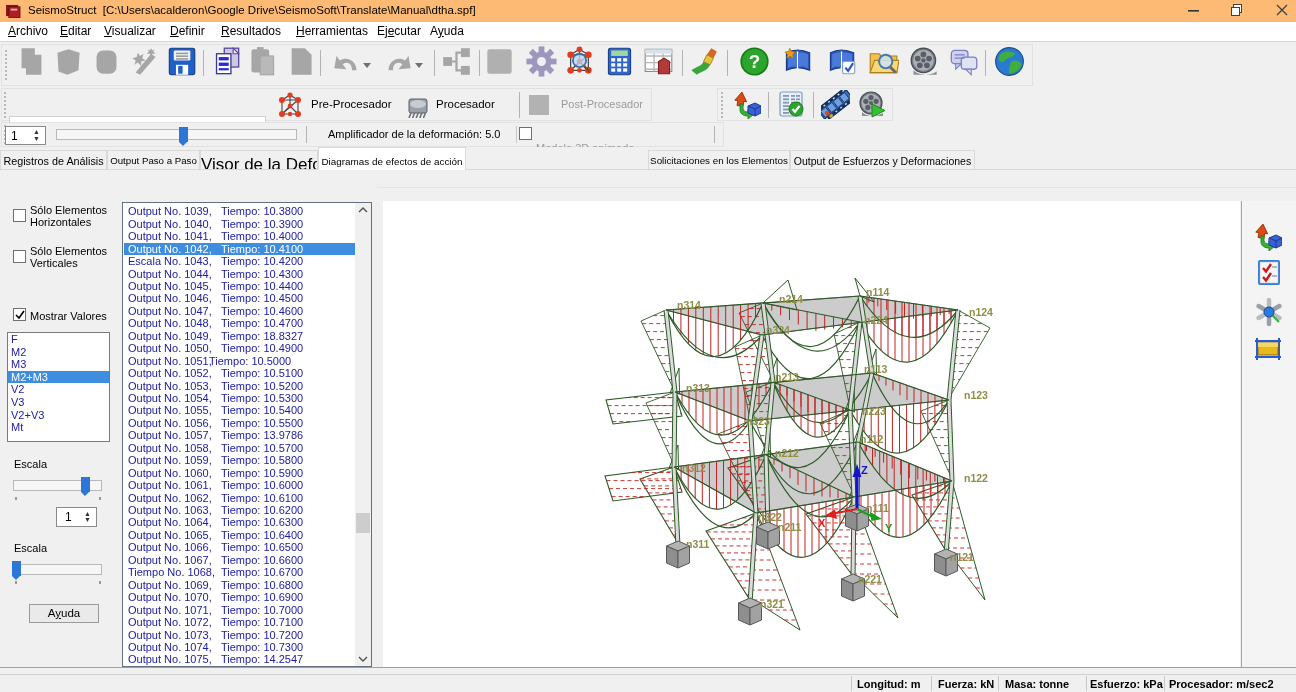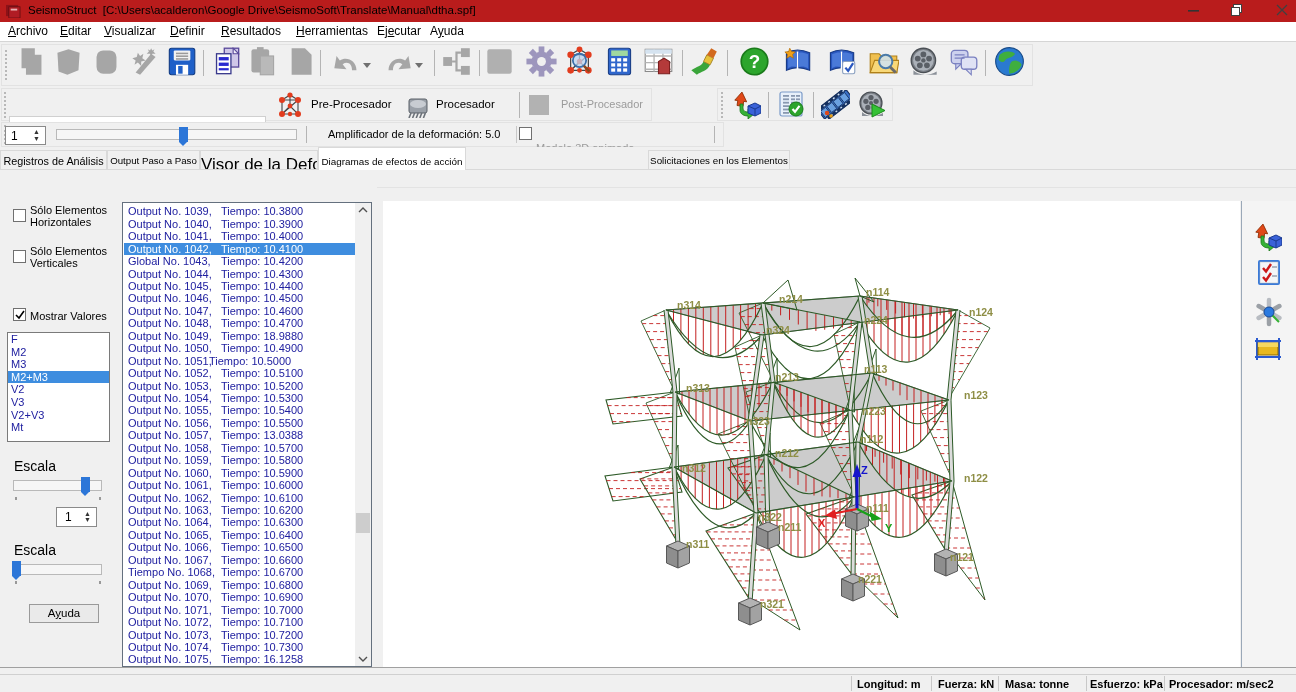--- a/index.html
+++ b/index.html
@@ -1,19 +1,19 @@
 <!DOCTYPE html>
 <html><head>
 <meta charset="utf-8">
 <style>
 *{margin:0;padding:0;box-sizing:border-box}
 html,body{width:1296px;height:692px;overflow:hidden;background:#f0f0f0;
   font-family:"Liberation Sans",sans-serif;-webkit-font-smoothing:antialiased}
 .abs{position:absolute}
-#titlebar{position:absolute;left:0;top:0;width:1296px;height:22px;background:#b91c1c}
+#titlebar{position:absolute;left:0;top:0;width:1296px;height:22px;background:#fdba74}
 #title-ic{position:absolute;left:6px;top:4px;width:15px;height:14px}
 #title-tx{position:absolute;left:28px;top:4px;font-size:11.5px;color:#000}
 #menubar{position:absolute;left:0;top:22px;width:1296px;height:19px;background:#fff;font-size:12px;color:#000}
 #menubar span{position:absolute;top:2px}
 #menubar u{text-decoration:underline}
 .tb-row{position:absolute;background:#f0f0f0}
 .panel{position:absolute;border:1px solid #e2e2e2;background:#f0f0f0}
 .grip{position:absolute;width:3px;border-left:2px dotted #b8b8b8}
 .vsep{position:absolute;width:1px;background:#b4b4b4}
 .ico{position:absolute}
@@ -31,21 +31,21 @@
 .lrow{position:absolute;left:1px;width:231px;height:12.45px;font-size:11px;color:#2020a0;white-space:pre}
 .lrow.sel{background:#3e8ddf;color:#fff}
 #lscroll{position:absolute;right:0;top:0;width:16px;height:463px;background:#f0f0f0}
 #canvas{position:absolute;left:383px;top:31px;width:857px;height:466px;background:#fff}
 .chk{position:absolute;width:13px;height:13px;background:#fff;border:1px solid #707070}
 .chklbl{position:absolute;font-size:11px;color:#000}
 #lbox{position:absolute;left:7px;top:162px;width:103px;height:110px;background:#fff;border:1px solid #7a7a7a;
   font-size:11px;color:#2020a0}
 #lbox div{height:12.6px;padding-left:3px}
 #lbox .sel{background:#3e8ddf;color:#fff}
-.grplbl{font-size:14px;color:#000;position:absolute}
+.grplbl{font-size:11px;color:#000;position:absolute}
 .sldtrack{position:absolute;height:11px;background:#f6f6f6;border:1px solid #b9b9b9}
 .sldthumb{position:absolute;width:9px;height:15px;background:#2c76d8}
 .sldthumb:after{content:"";position:absolute;left:0;top:15px;border-left:4.5px solid transparent;
   border-right:4.5px solid transparent;border-top:4px solid #2c76d8}
 .btn{position:absolute;background:#eaeaea;border:1px solid #9a9a9a;font-size:11.5px;color:#000;text-align:center}
 #statusbar{position:absolute;left:0;top:675px;width:1296px;height:17px;background:#f0f0f0;
   font-size:11px;font-weight:bold;color:#000}
 #statusbar span{position:absolute;top:3px}
 #statusbar .ssep{position:absolute;top:1px;width:1px;height:15px;background:#c8c8c8}
 .spin{position:absolute;background:#fff;border:1px solid #8a8a8a}
@@ -377,20 +377,21 @@
   <span class="abs" style="left:536px;top:20px;font-size:11px;color:#9b9b9b">Modelo 3D animado</span>
   <div class="vsep" style="left:714px;top:4px;height:17px"></div>
 </div>
 
 <div id="tabs">
   <div class="tab" style="left:0px;width:107px;font-size:10.8px">Registros de Análisis</div>
   <div class="tab" style="left:107px;width:93px;font-size:9.7px">Output Paso a Paso</div>
   <div class="tab" style="left:200px;width:118px;font-size:17px">Visor de la Deformada</div>
   <div class="tab active" style="left:318px;width:148px;font-size:9.9px">Diagramas de efectos de acción</div>
   <div class="tab" style="left:648px;width:142px;font-size:9.8px">Solicitaciones en los Elementos</div>
+  <div class="tab" style="left:790px;width:185px;font-size:10.5px">Output de Esfuerzos y Deformaciones</div>
 </div>
 <div id="tabline"></div>
 
 <div id="content">
   <div class="abs" style="left:377px;top:17px;width:919px;height:1px;background:#e3e3e3"></div>
   <div id="leftpanel" class="abs" style="left:0;top:0;width:120px;height:497px">
     <div class="chk" style="left:13px;top:39px"></div>
     <div class="chklbl" style="left:30px;top:34px">Sólo Elementos<br>Horizontales</div>
     <div class="chk" style="left:13px;top:80px"></div>
     <div class="chklbl" style="left:30px;top:75px">Sólo Elementos<br>Verticales</div>
@@ -424,53 +425,53 @@
     <div class="sldthumb" style="left:12px;top:391px"></div>
     <div class="abs" style="left:15px;top:411px;width:2px;height:3px;background:#999"></div>
     <div class="abs" style="left:99px;top:411px;width:2px;height:3px;background:#999"></div>
     <div class="btn" style="left:29px;top:434px;width:70px;height:19px;line-height:17px">A<u>y</u>uda</div>
   </div>
   <div id="listpanel">
       <div class="lrow" style="top:2.2px"><span style="position:absolute;left:4px">Output No. 1039,</span><span style="position:absolute;left:97px">Tiempo: 10.3800</span></div>
       <div class="lrow" style="top:14.6px"><span style="position:absolute;left:4px">Output No. 1040,</span><span style="position:absolute;left:97px">Tiempo: 10.3900</span></div>
       <div class="lrow" style="top:27.1px"><span style="position:absolute;left:4px">Output No. 1041,</span><span style="position:absolute;left:97px">Tiempo: 10.4000</span></div>
       <div class="lrow sel" style="top:39.5px"><span style="position:absolute;left:4px">Output No. 1042,</span><span style="position:absolute;left:97px">Tiempo: 10.4100</span></div>
-      <div class="lrow" style="top:52.0px"><span style="position:absolute;left:4px">Global No. 1043,</span><span style="position:absolute;left:97px">Tiempo: 10.4200</span></div>
+      <div class="lrow" style="top:52.0px"><span style="position:absolute;left:4px">Escala No. 1043,</span><span style="position:absolute;left:97px">Tiempo: 10.4200</span></div>
       <div class="lrow" style="top:64.5px"><span style="position:absolute;left:4px">Output No. 1044,</span><span style="position:absolute;left:97px">Tiempo: 10.4300</span></div>
       <div class="lrow" style="top:76.9px"><span style="position:absolute;left:4px">Output No. 1045,</span><span style="position:absolute;left:97px">Tiempo: 10.4400</span></div>
       <div class="lrow" style="top:89.3px"><span style="position:absolute;left:4px">Output No. 1046,</span><span style="position:absolute;left:97px">Tiempo: 10.4500</span></div>
       <div class="lrow" style="top:101.8px"><span style="position:absolute;left:4px">Output No. 1047,</span><span style="position:absolute;left:97px">Tiempo: 10.4600</span></div>
       <div class="lrow" style="top:114.2px"><span style="position:absolute;left:4px">Output No. 1048,</span><span style="position:absolute;left:97px">Tiempo: 10.4700</span></div>
-      <div class="lrow" style="top:126.7px"><span style="position:absolute;left:4px">Output No. 1049,</span><span style="position:absolute;left:97px">Tiempo: 18.9880</span></div>
+      <div class="lrow" style="top:126.7px"><span style="position:absolute;left:4px">Output No. 1049,</span><span style="position:absolute;left:97px">Tiempo: 18.8327</span></div>
       <div class="lrow" style="top:139.1px"><span style="position:absolute;left:4px">Output No. 1050,</span><span style="position:absolute;left:97px">Tiempo: 10.4900</span></div>
       <div class="lrow" style="top:151.6px"><span style="position:absolute;left:4px">Output No. 1051,</span><span style="position:absolute;left:85px">Tiempo: 10.5000</span></div>
       <div class="lrow" style="top:164.0px"><span style="position:absolute;left:4px">Output No. 1052,</span><span style="position:absolute;left:97px">Tiempo: 10.5100</span></div>
       <div class="lrow" style="top:176.5px"><span style="position:absolute;left:4px">Output No. 1053,</span><span style="position:absolute;left:97px">Tiempo: 10.5200</span></div>
       <div class="lrow" style="top:188.9px"><span style="position:absolute;left:4px">Output No. 1054,</span><span style="position:absolute;left:97px">Tiempo: 10.5300</span></div>
       <div class="lrow" style="top:201.4px"><span style="position:absolute;left:4px">Output No. 1055,</span><span style="position:absolute;left:97px">Tiempo: 10.5400</span></div>
       <div class="lrow" style="top:213.8px"><span style="position:absolute;left:4px">Output No. 1056,</span><span style="position:absolute;left:97px">Tiempo: 10.5500</span></div>
-      <div class="lrow" style="top:226.3px"><span style="position:absolute;left:4px">Output No. 1057,</span><span style="position:absolute;left:97px">Tiempo: 13.0388</span></div>
+      <div class="lrow" style="top:226.3px"><span style="position:absolute;left:4px">Output No. 1057,</span><span style="position:absolute;left:97px">Tiempo: 13.9786</span></div>
       <div class="lrow" style="top:238.7px"><span style="position:absolute;left:4px">Output No. 1058,</span><span style="position:absolute;left:97px">Tiempo: 10.5700</span></div>
       <div class="lrow" style="top:251.2px"><span style="position:absolute;left:4px">Output No. 1059,</span><span style="position:absolute;left:97px">Tiempo: 10.5800</span></div>
       <div class="lrow" style="top:263.6px"><span style="position:absolute;left:4px">Output No. 1060,</span><span style="position:absolute;left:97px">Tiempo: 10.5900</span></div>
       <div class="lrow" style="top:276.1px"><span style="position:absolute;left:4px">Output No. 1061,</span><span style="position:absolute;left:97px">Tiempo: 10.6000</span></div>
       <div class="lrow" style="top:288.5px"><span style="position:absolute;left:4px">Output No. 1062,</span><span style="position:absolute;left:97px">Tiempo: 10.6100</span></div>
       <div class="lrow" style="top:301.0px"><span style="position:absolute;left:4px">Output No. 1063,</span><span style="position:absolute;left:97px">Tiempo: 10.6200</span></div>
       <div class="lrow" style="top:313.4px"><span style="position:absolute;left:4px">Output No. 1064,</span><span style="position:absolute;left:97px">Tiempo: 10.6300</span></div>
       <div class="lrow" style="top:325.9px"><span style="position:absolute;left:4px">Output No. 1065,</span><span style="position:absolute;left:97px">Tiempo: 10.6400</span></div>
       <div class="lrow" style="top:338.3px"><span style="position:absolute;left:4px">Output No. 1066,</span><span style="position:absolute;left:97px">Tiempo: 10.6500</span></div>
       <div class="lrow" style="top:350.8px"><span style="position:absolute;left:4px">Output No. 1067,</span><span style="position:absolute;left:97px">Tiempo: 10.6600</span></div>
       <div class="lrow" style="top:363.2px"><span style="position:absolute;left:4px">Tiempo No. 1068,</span><span style="position:absolute;left:97px">Tiempo: 10.6700</span></div>
       <div class="lrow" style="top:375.7px"><span style="position:absolute;left:4px">Output No. 1069,</span><span style="position:absolute;left:97px">Tiempo: 10.6800</span></div>
       <div class="lrow" style="top:388.1px"><span style="position:absolute;left:4px">Output No. 1070,</span><span style="position:absolute;left:97px">Tiempo: 10.6900</span></div>
       <div class="lrow" style="top:400.6px"><span style="position:absolute;left:4px">Output No. 1071,</span><span style="position:absolute;left:97px">Tiempo: 10.7000</span></div>
       <div class="lrow" style="top:413.0px"><span style="position:absolute;left:4px">Output No. 1072,</span><span style="position:absolute;left:97px">Tiempo: 10.7100</span></div>
       <div class="lrow" style="top:425.5px"><span style="position:absolute;left:4px">Output No. 1073,</span><span style="position:absolute;left:97px">Tiempo: 10.7200</span></div>
       <div class="lrow" style="top:437.9px"><span style="position:absolute;left:4px">Output No. 1074,</span><span style="position:absolute;left:97px">Tiempo: 10.7300</span></div>
-      <div class="lrow" style="top:450.4px"><span style="position:absolute;left:4px">Output No. 1075,</span><span style="position:absolute;left:97px">Tiempo: 16.1258</span></div>
+      <div class="lrow" style="top:450.4px"><span style="position:absolute;left:4px">Output No. 1075,</span><span style="position:absolute;left:97px">Tiempo: 14.2547</span></div>
     <div id="lscroll">
       <div class="abs" style="left:0;top:0;width:16px;height:16px;background:#f0f0f0"><svg width="16" height="16">
             <path d="M4 9 L8 5 L12 9" stroke="#505050" stroke-width="1.4" fill="none"></path>
           </svg></div>
       <div class="abs" style="left:0;bottom:0;width:16px;height:16px;background:#f0f0f0"><svg width="16" height="16">
             <path d="M4 7 L8 11 L12 7" stroke="#505050" stroke-width="1.4" fill="none"></path>
           </svg></div>
       <div class="abs" style="left:1px;top:310px;width:14px;height:20px;background:#cdcdcd"></div>
     </div>
   </div>

